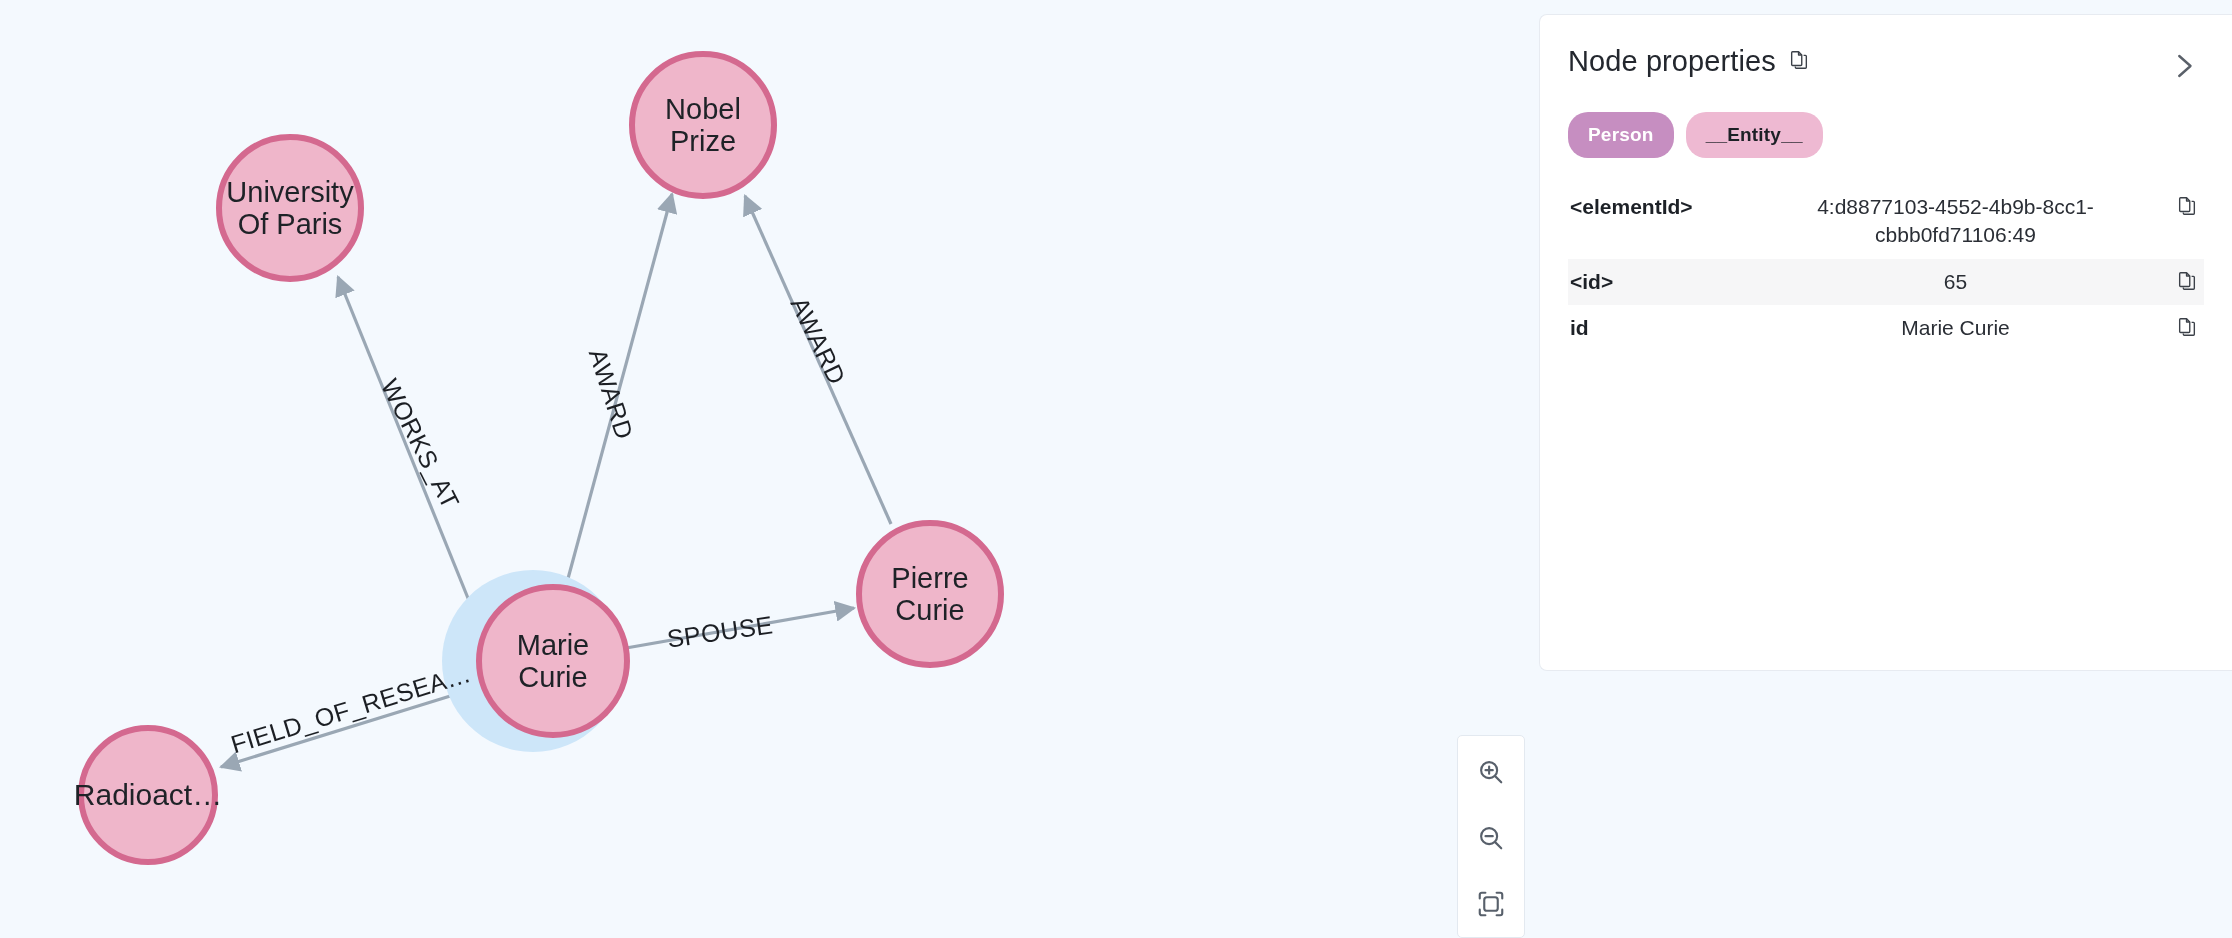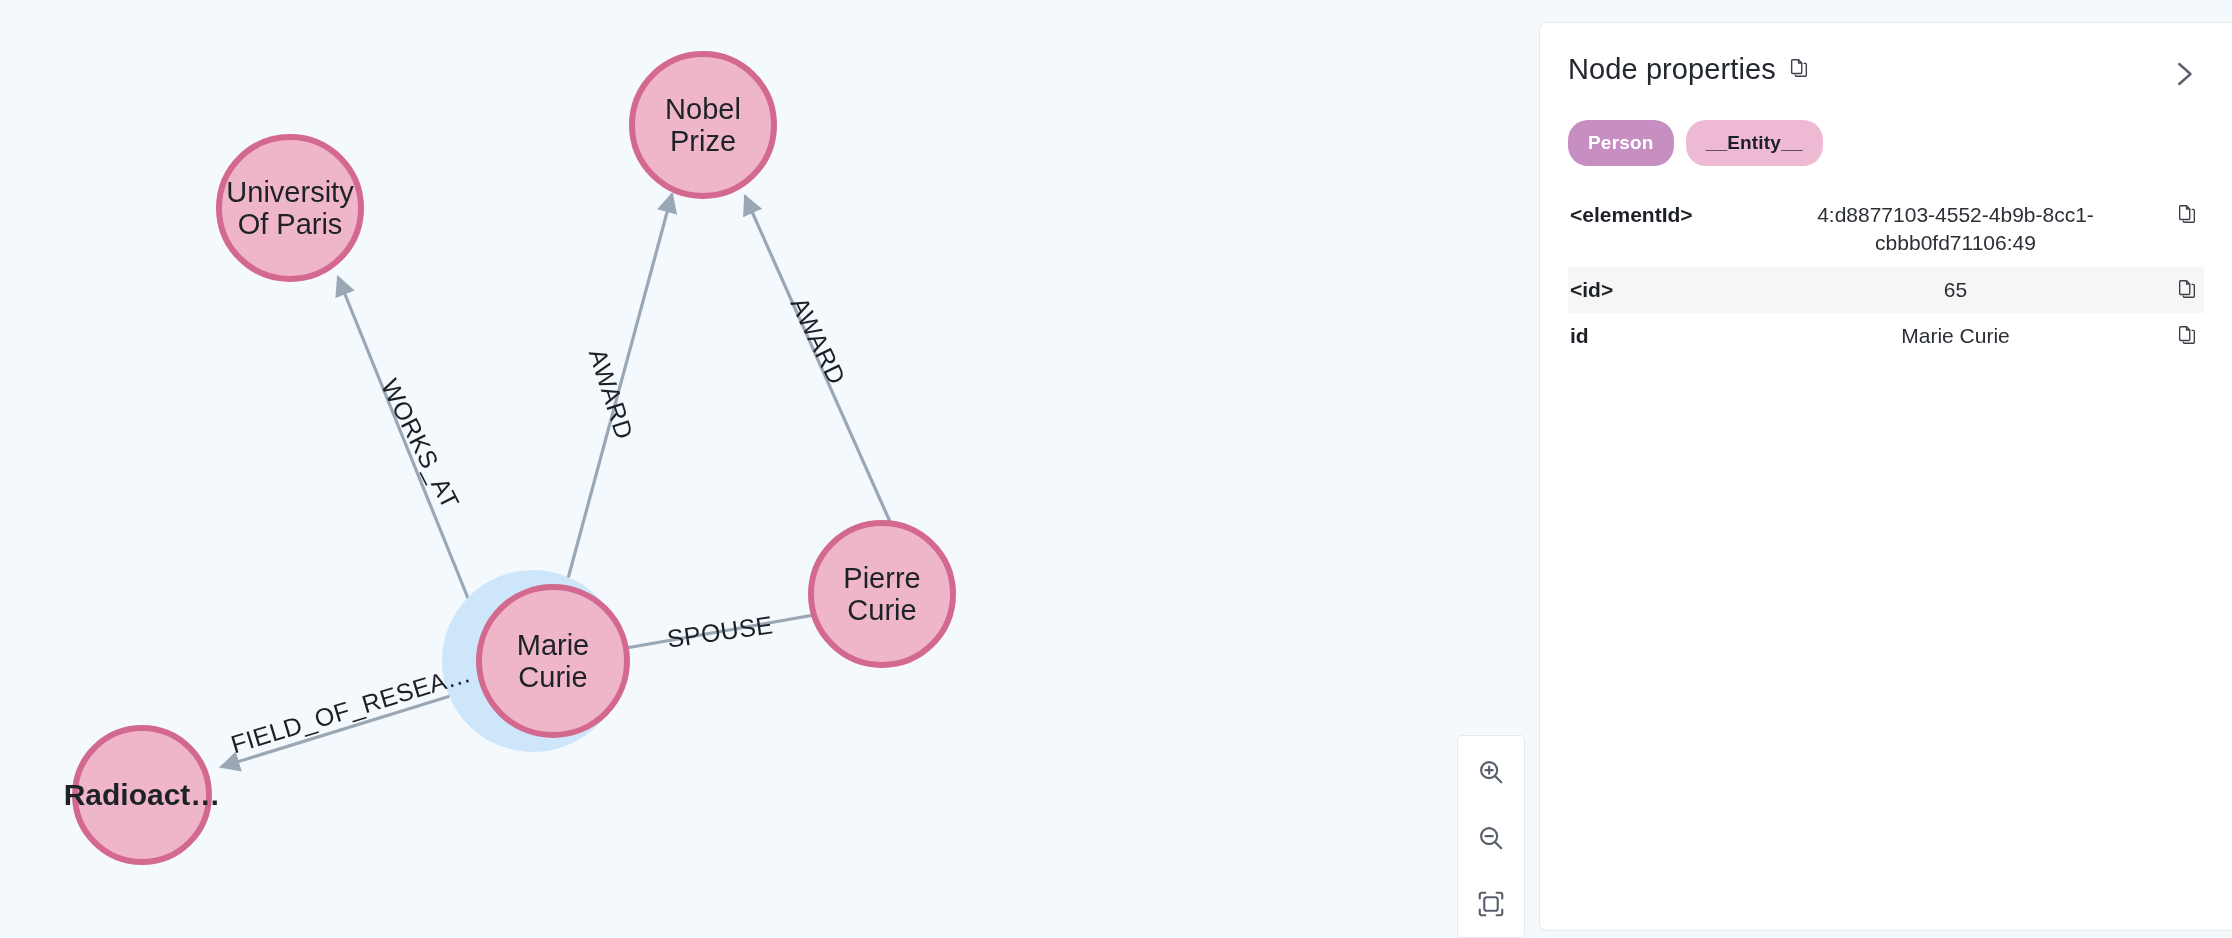--- a/index.html
+++ b/index.html
@@ -79,27 +79,26 @@
     display: flex; align-items: center; justify-content: center;
     background: transparent; border: none; cursor: pointer;
     padding: 0;
   }
   .zoom-btn svg { display: block; }
 
   
   #properties-panel {
     position: absolute;
     left: 1539px; top: 14px;
-    width: 693px; height: 909px;
+    width: 693px; height: 657px;
     background: #ffffff;
     border: 1px solid #e7ebf1;
     border-right: none;
     border-radius: 8px 0 0 8px;
     padding: 0 28px;
-    margin-top: 8px;
   }
   .panel-header {
     display: flex;
     align-items: flex-start;
     justify-content: space-between;
     padding-top: 30px;
   }
   .panel-title-wrap { display: flex; align-items: center; gap: 10px; }
   .panel-title {
     font-size: 29px;
@@ -180,28 +179,28 @@
       <line class="edge-line" x1="460" y1="693" x2="221" y2="767" marker-end="url(#arrow)"></line>
     </svg>
 
     <div id="nodes-layer">
         <div class="node" style="left: 216px; top: 134px; height: 148px; width: 148px; background: rgb(239, 182, 202); border-color: rgb(212, 105, 143); font-size: 29px;">
           <span class="node-label">University<br>Of Paris</span>
         </div>
         <div class="node" style="left: 629px; top: 51px; height: 148px; width: 148px; background: rgb(239, 182, 202); border-color: rgb(212, 105, 143); font-size: 29px;">
           <span class="node-label">Nobel<br>Prize</span>
         </div>
-        <div class="node" style="left: 808px; top: 520px; height: 148px; width: 148px; background: rgb(239, 182, 202); border-color: rgb(212, 105, 143); font-size: 29px; justify-content: center;">
+        <div class="node" style="left: 856px; top: 520px; height: 148px; width: 148px; background: rgb(239, 182, 202); border-color: rgb(212, 105, 143); font-size: 29px; justify-content: center;">
           <span class="node-label">Pierre<br>Curie</span>
         </div>
         <div class="node-halo" style="left: 442px; top: 570px; height: 182px; width: 182px; background: rgb(205, 230, 249);"></div>
         <div class="node" style="left: 476px; top: 584px; height: 154px; width: 154px; background: rgb(239, 182, 202); border-color: rgb(212, 105, 143); font-size: 29px;">
           <span class="node-label">Marie<br>Curie</span>
         </div>
-        <div class="node" style="left: 72px; top: 725px; height: 140px; width: 140px; background: rgb(239, 182, 202); border-color: rgb(212, 105, 143); font-size: 30px; font-weight: bold;">
+        <div class="node" style="left: 78px; top: 725px; height: 140px; width: 140px; background: rgb(239, 182, 202); border-color: rgb(212, 105, 143); font-size: 30px;">
           <span class="node-label">Radioact…</span>
         </div>
       </div>
     <div id="edge-labels-layer">
         <div class="edge-label" style="left: 420px; top: 444px; transform: translate(-50%, -50%) rotate(63deg);">WORKS_AT</div>
         <div class="edge-label" style="left: 611px; top: 394px; transform: translate(-50%, -50%) rotate(72deg);">AWARD</div>
         <div class="edge-label" style="left: 818px; top: 341px; transform: translate(-50%, -50%) rotate(64deg);">AWARD</div>
         <div class="edge-label" style="left: 720px; top: 632px; transform: translate(-50%, -50%) rotate(-8deg);">SPOUSE</div>
         <div class="edge-label" style="left: 351px; top: 709px; transform: translate(-50%, -50%) rotate(-17deg);">FIELD_OF_RESEA…</div>
       </div>

